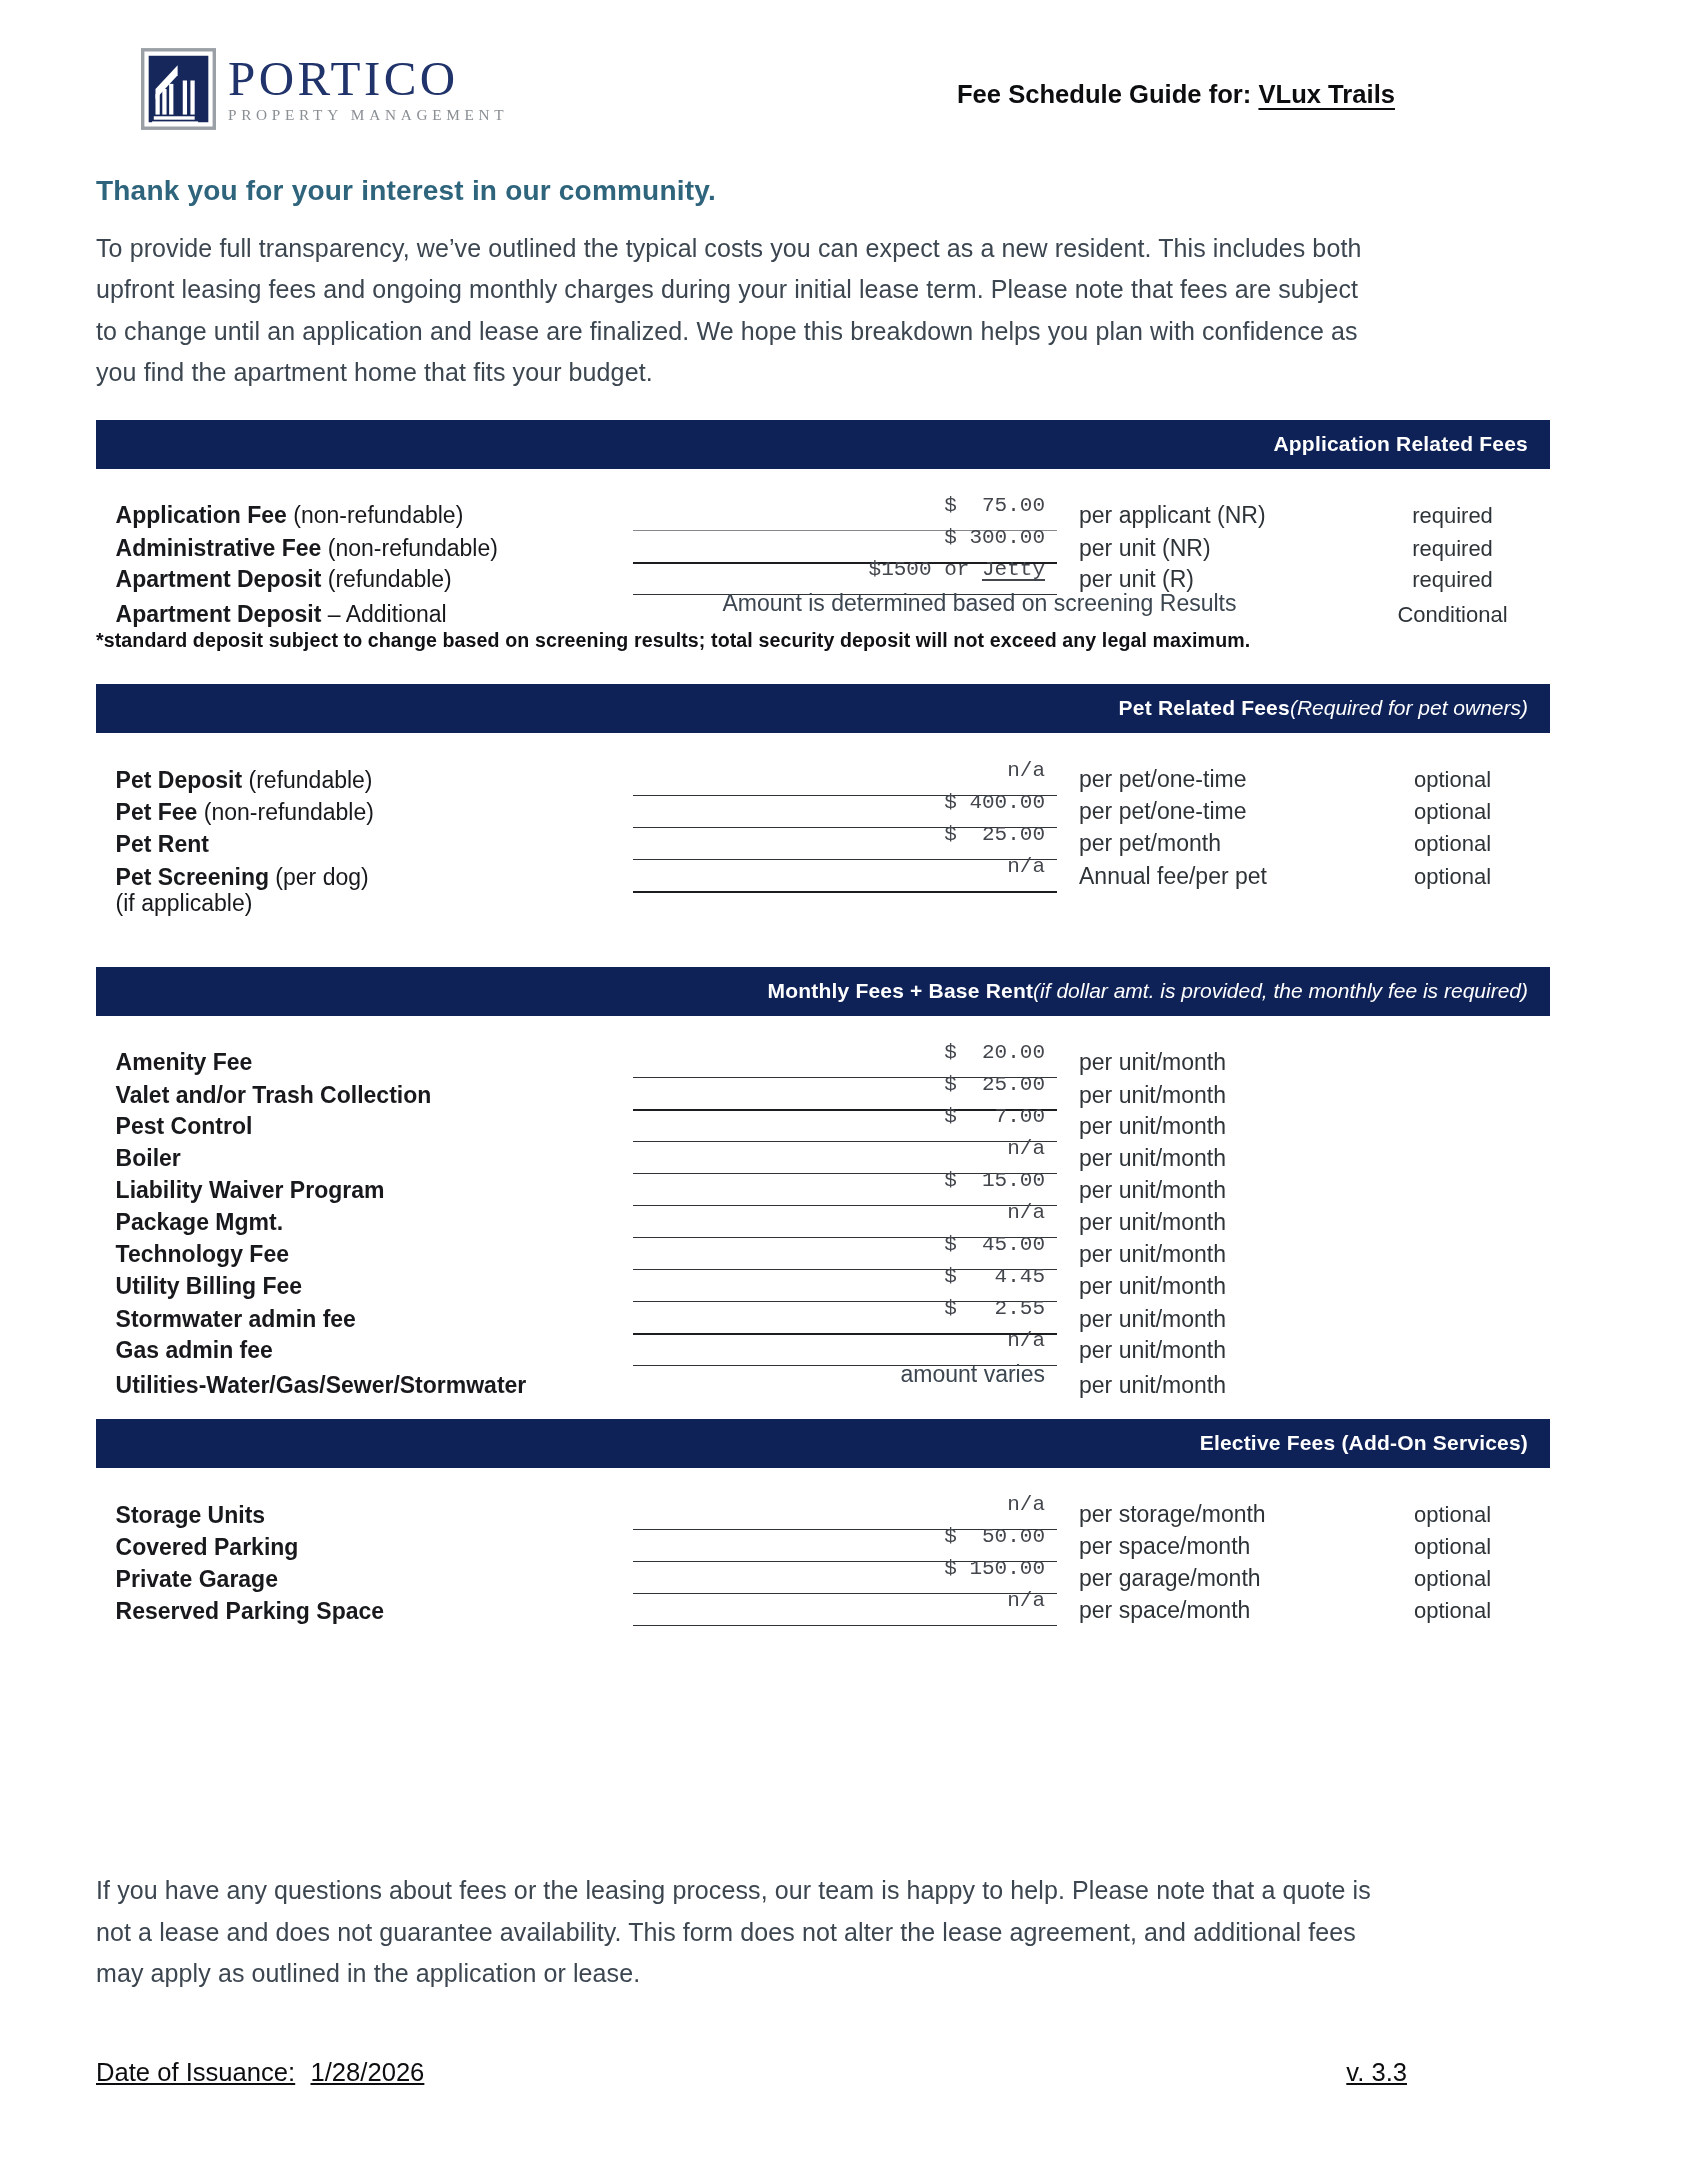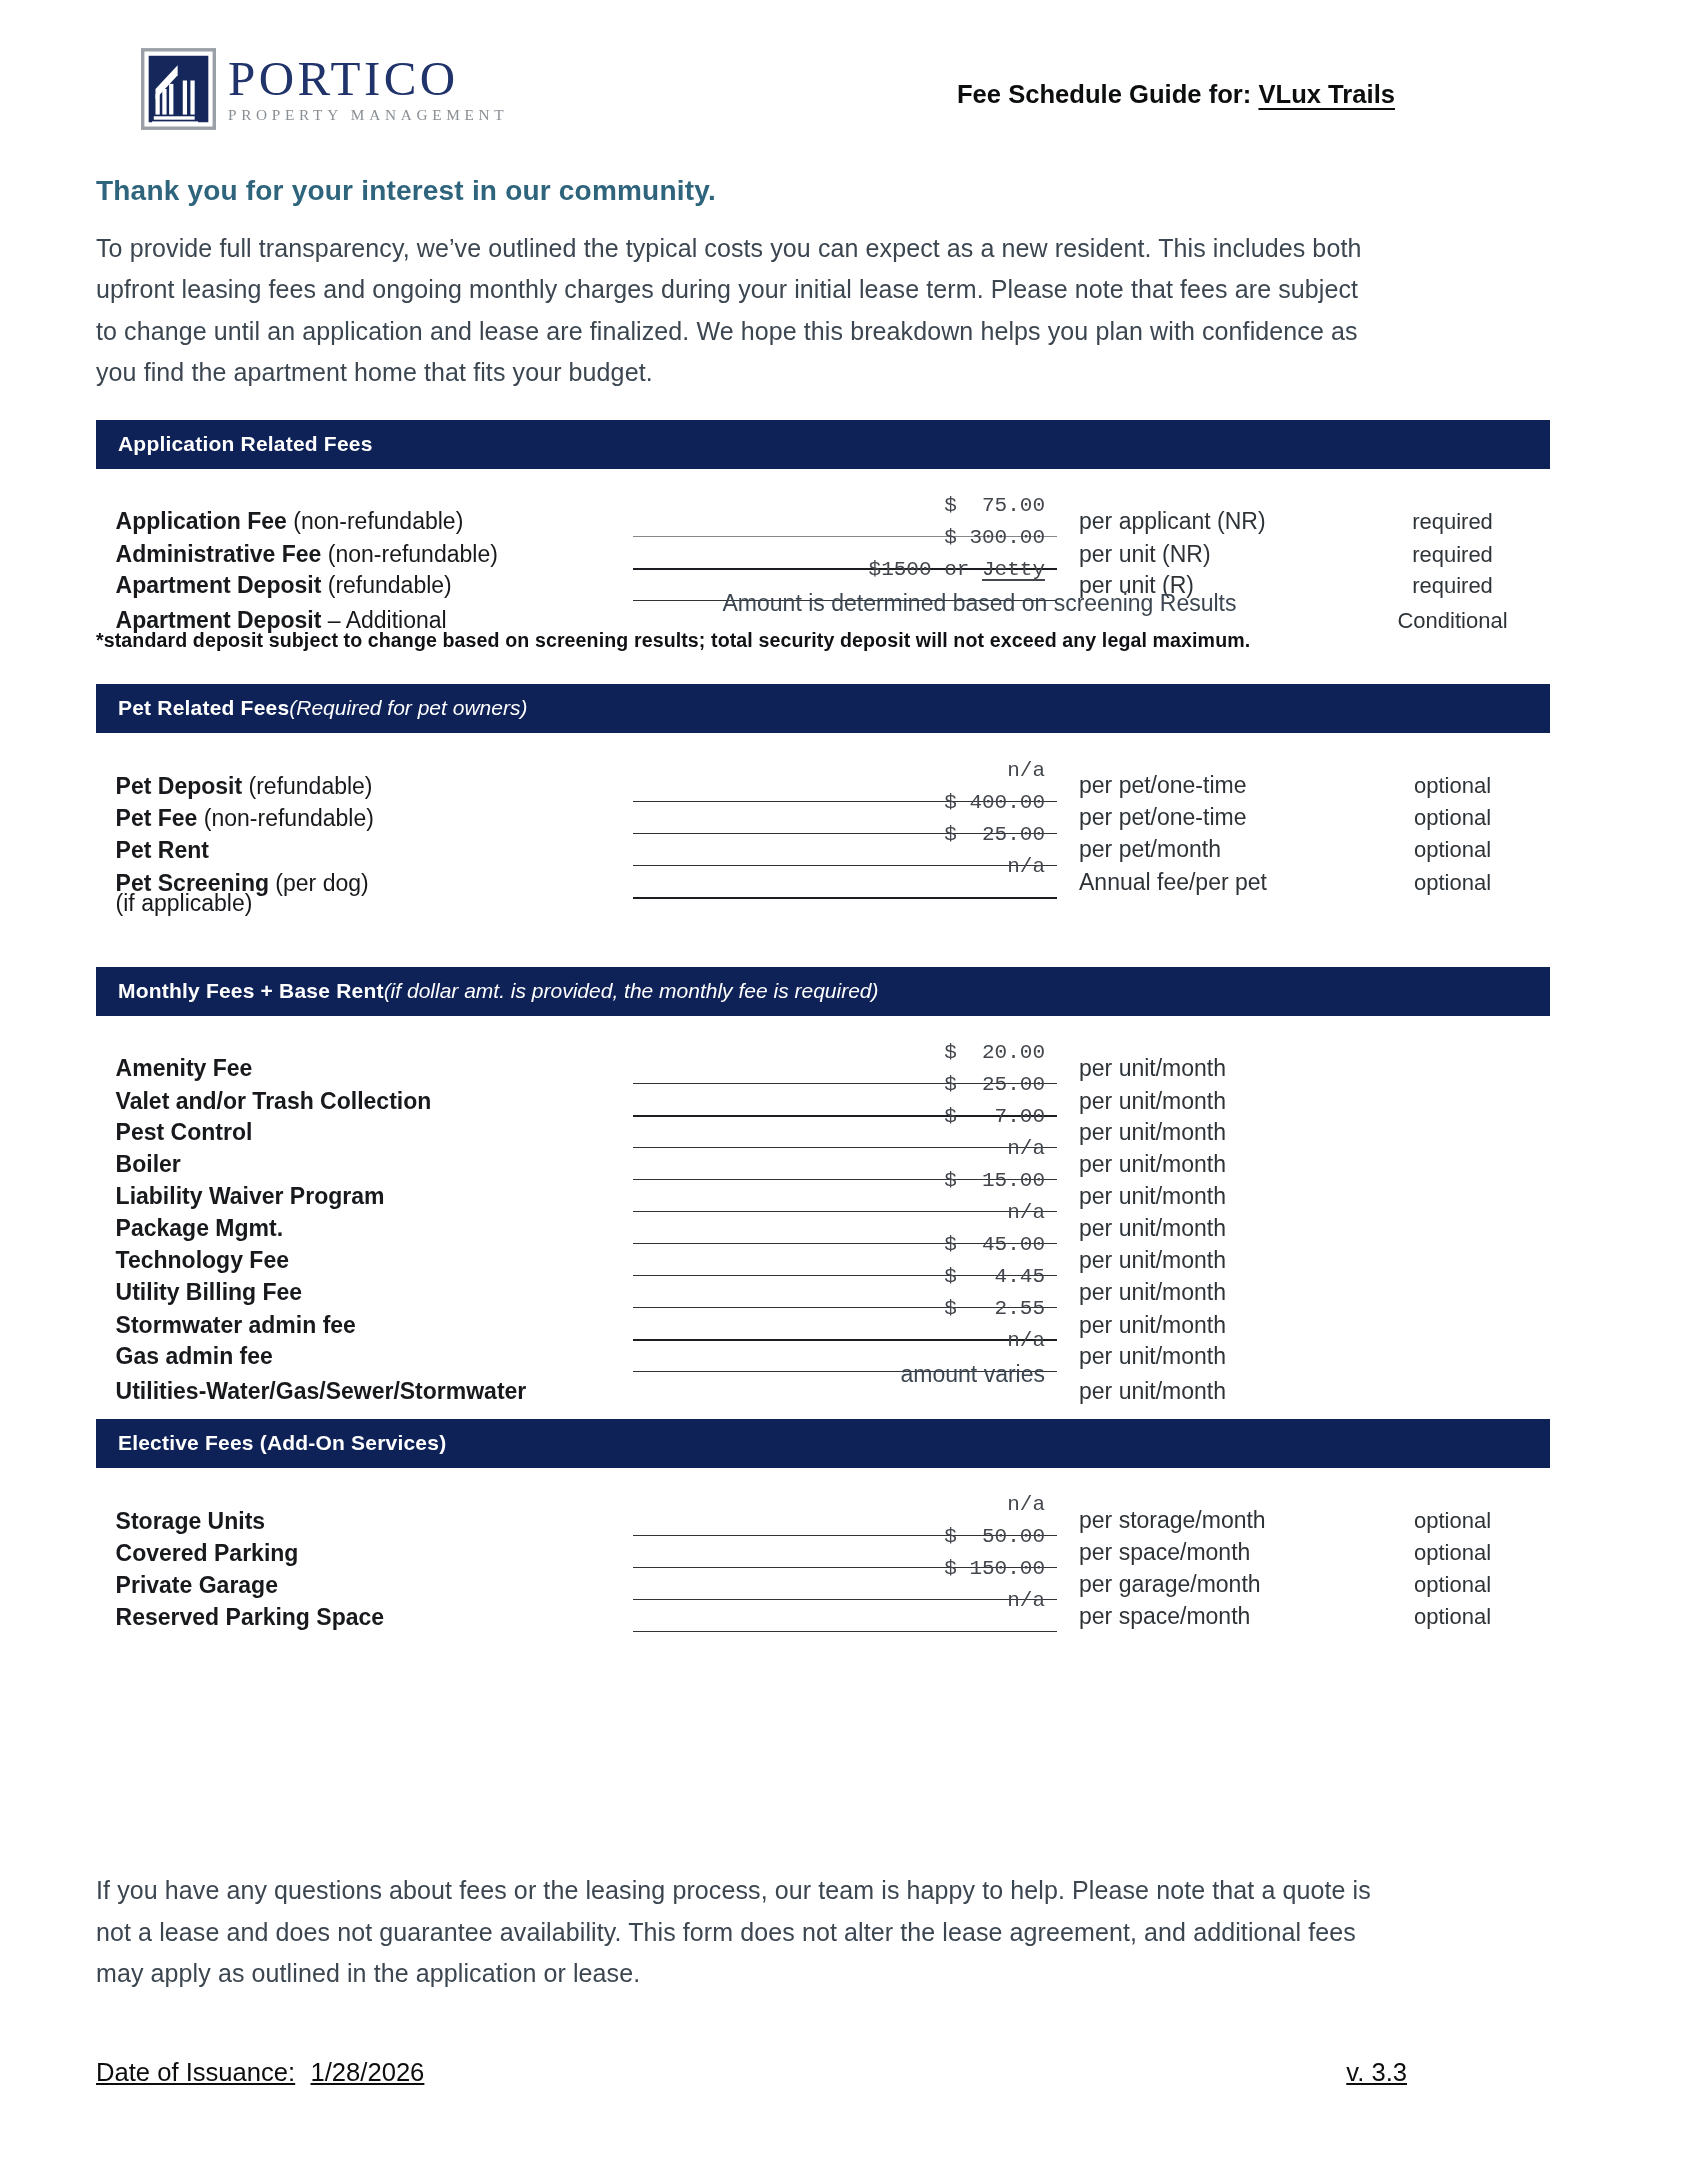--- a/index.html
+++ b/index.html
@@ -47,39 +47,39 @@
     margin:20.4px 0 0 0;font-size:25px;line-height:1.66;color:var(--body);
     white-space:pre-line;letter-spacing:0.1px;
   }
 
   
   .fee-section{margin-top:25.6px;}
   .fee-section.gap-lg{margin-top:48px;}
   .fee-section.gap-md{margin-top:32px;}
   .bar{
     background:var(--navy);height:49px;
-    display:flex;align-items:center;justify-content:flex-start;
+    display:flex;align-items:center;justify-content:flex-end;
     padding:0 22px;box-sizing:border-box;
   }
   .bar-title{color:#ffffff;font-size:21px;font-weight:700;letter-spacing:0.2px;}
   .bar-note{color:#ffffff;font-size:21px;font-style:italic;}
   .rows{margin-top:25.6px;}
   .row{
     display:grid;
     grid-template-columns:537px 424px 22px 298px 173px;
     height:32px;align-items:end;
   }
   .cell{box-sizing:border-box;}
   .label{
     grid-column:1;padding-left:19.6px;font-size:23px;color:var(--ink);white-space:nowrap;
     padding-bottom:1.7px;
   }
   .label b{font-weight:700;}
   .value{
-    grid-column:2;text-align:right;padding:0 12px 19px 0;
+    grid-column:2;text-align:right;padding:0 12px 13px 0;
     font-family:"Liberation Mono", monospace;font-size:21px;color:var(--mono-ink);
     white-space:pre;
   }
   .value.sans{font-family:"Liberation Sans", sans-serif;font-size:23px;color:var(--body);}
   .value.ul-normal{border-bottom:1.7px solid var(--rule);}
   .value.ul-thin{border-bottom:0.9px solid #85888c;}
   .value.ul-thick{border-bottom:2.6px solid #1b1d20;}
   .value.span{
     grid-column:2 / 5;text-align:center;border-bottom:none;
     font-family:"Liberation Sans", sans-serif;font-size:23px;color:var(--body);

